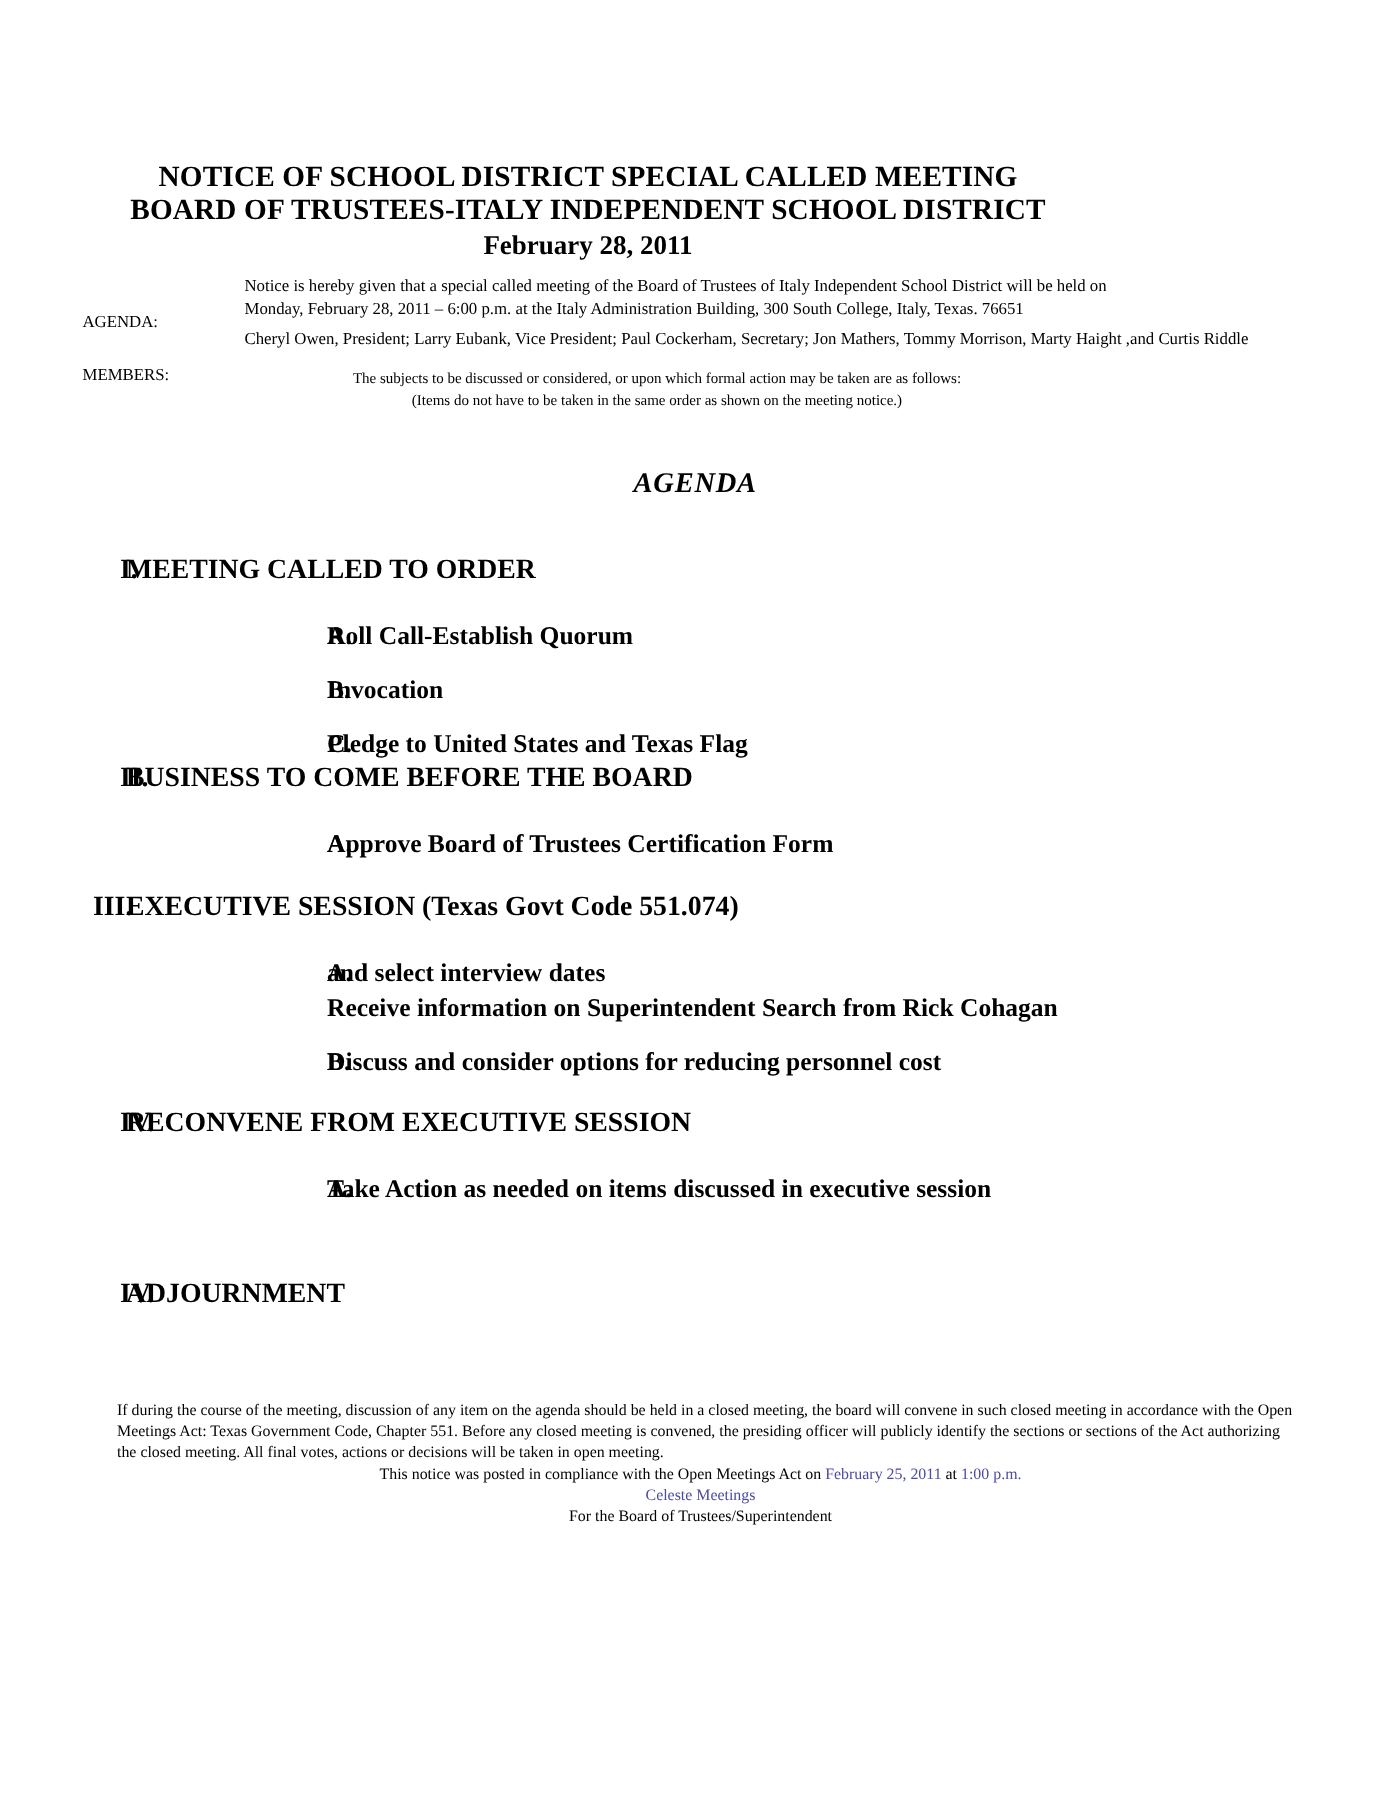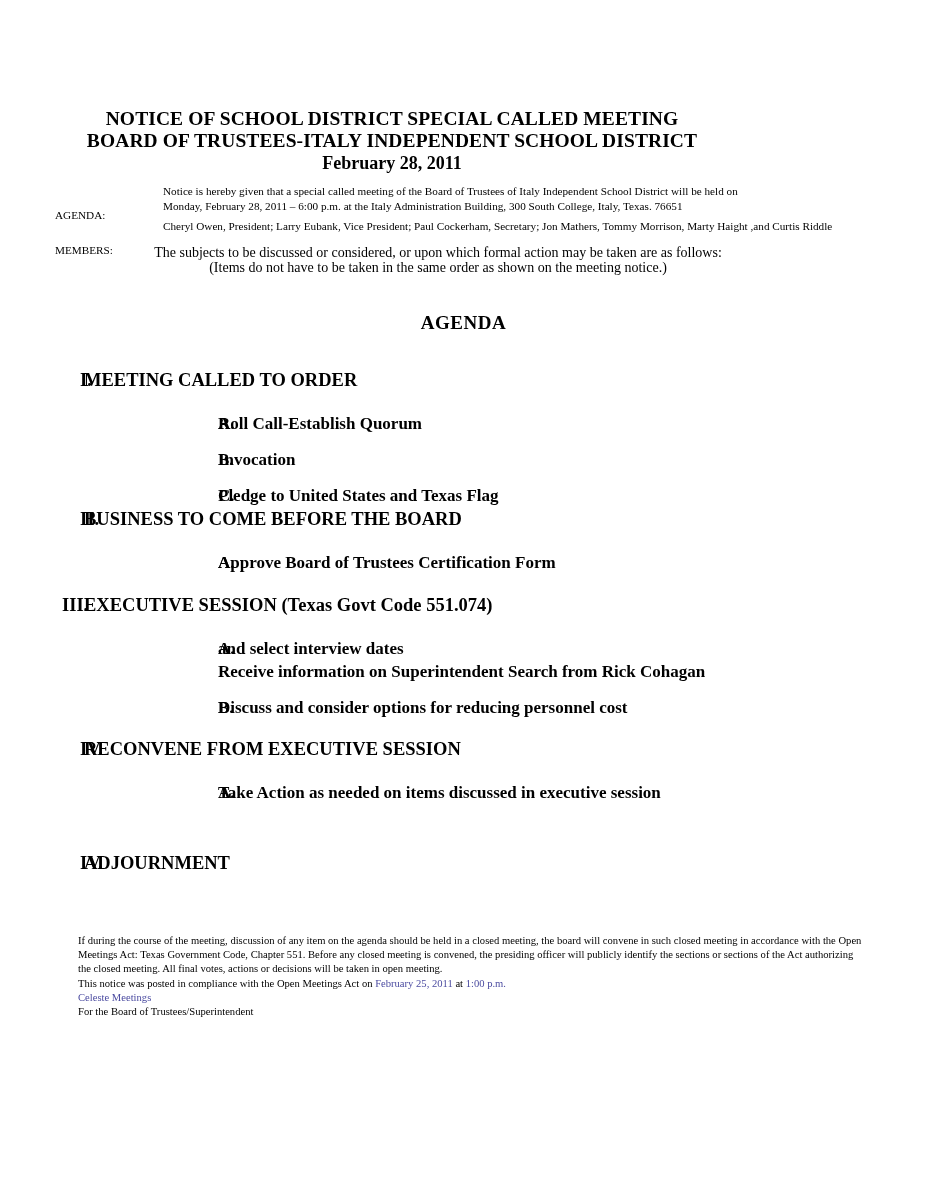--- a/index.html
+++ b/index.html
@@ -70,35 +70,36 @@
   }
   .meta-body .ln { display: block; white-space: nowrap; }
 
   
   .subjects {
     position: absolute;
     top: 246px;
     left: 0;
     width: 876px;
     text-align: center;
-    font-size: 14px;
+    font-size: 10px;
     line-height: 14.5px;
   }
   .subjects .ln { display: block; }
 
   
   .agenda-heading {
     position: absolute;
     top: 312px;
     left: 0;
     width: 927px;
     text-align: center;
     font-weight: bold;
     font-size: 19px;
     letter-spacing: 0.5px;
+    font-style: italic;
   }
 
   
   .agenda-body {
     position: absolute;
     top: 368px;
     left: 0;
     width: 927px;
   }
 
@@ -157,21 +158,21 @@
     top: 934px;
     left: 78px;
     width: 778px;
     font-size: 10.6px;
     line-height: 14.2px;
     text-align: left;
   }
   .footer .para { display: block; }
   .footer .para .ln3 { display: block; white-space: nowrap; }
   .footer .centered {
-    text-align: left;
+    text-align: center;
     display: block;
   }
   .link-ink { color: #4b4ba0; }
   .sig-name { color: #4b4ba0; }
 </style>
 </head>
 <body>
 
 <div class="page">
 

